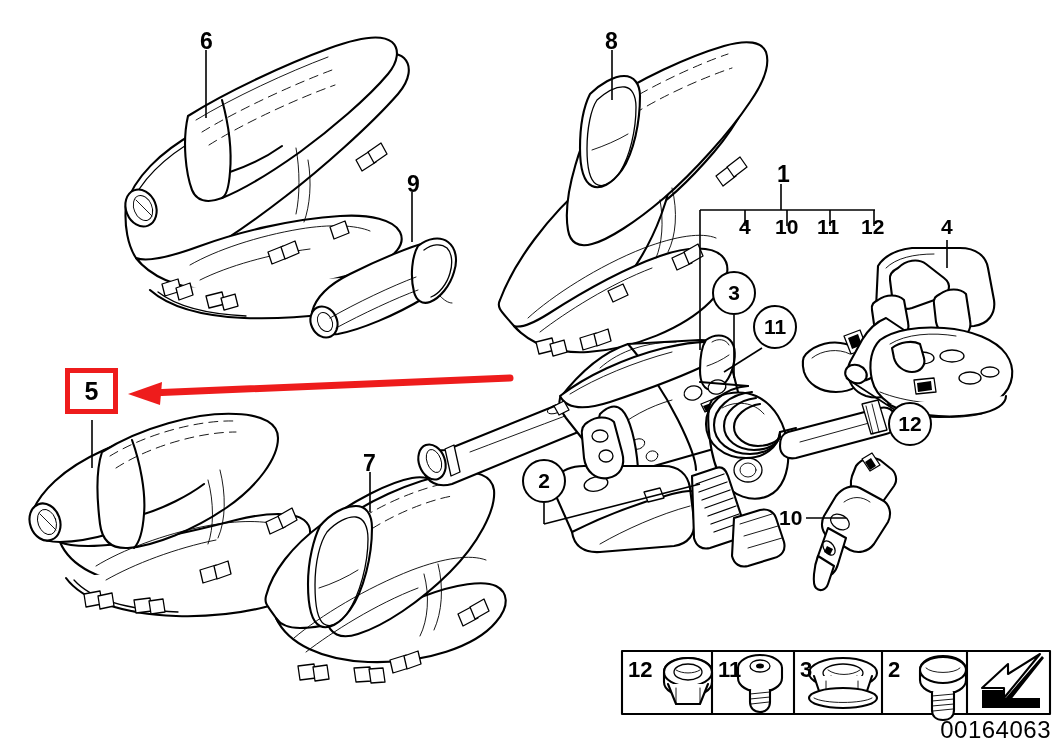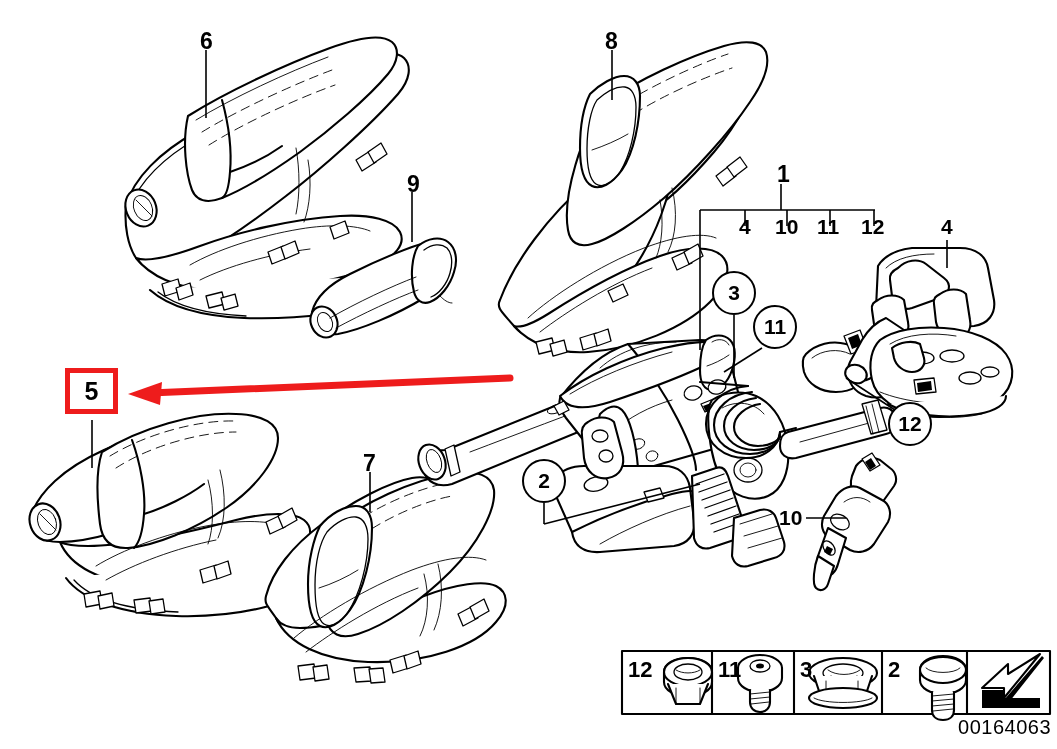--- a/index.html
+++ b/index.html
@@ -56,21 +56,21 @@
     font-family: "Liberation Sans", sans-serif;
     font-weight: bold;
     font-size: 22px;
     color: #000;
   }
   #diagram-number {
     position: absolute;
     right: 6px;
     top: 716px;
     font-family: "Liberation Sans", sans-serif;
-    font-size: 20px;
+    font-size: 24px;
     letter-spacing: 0.5px;
     color: #000;
   }
   #highlight-box {
     position: absolute;
     left: 65px;
     top: 368px;
     width: 53px;
     height: 46px;
     border: 5px solid #ee1c1c;

